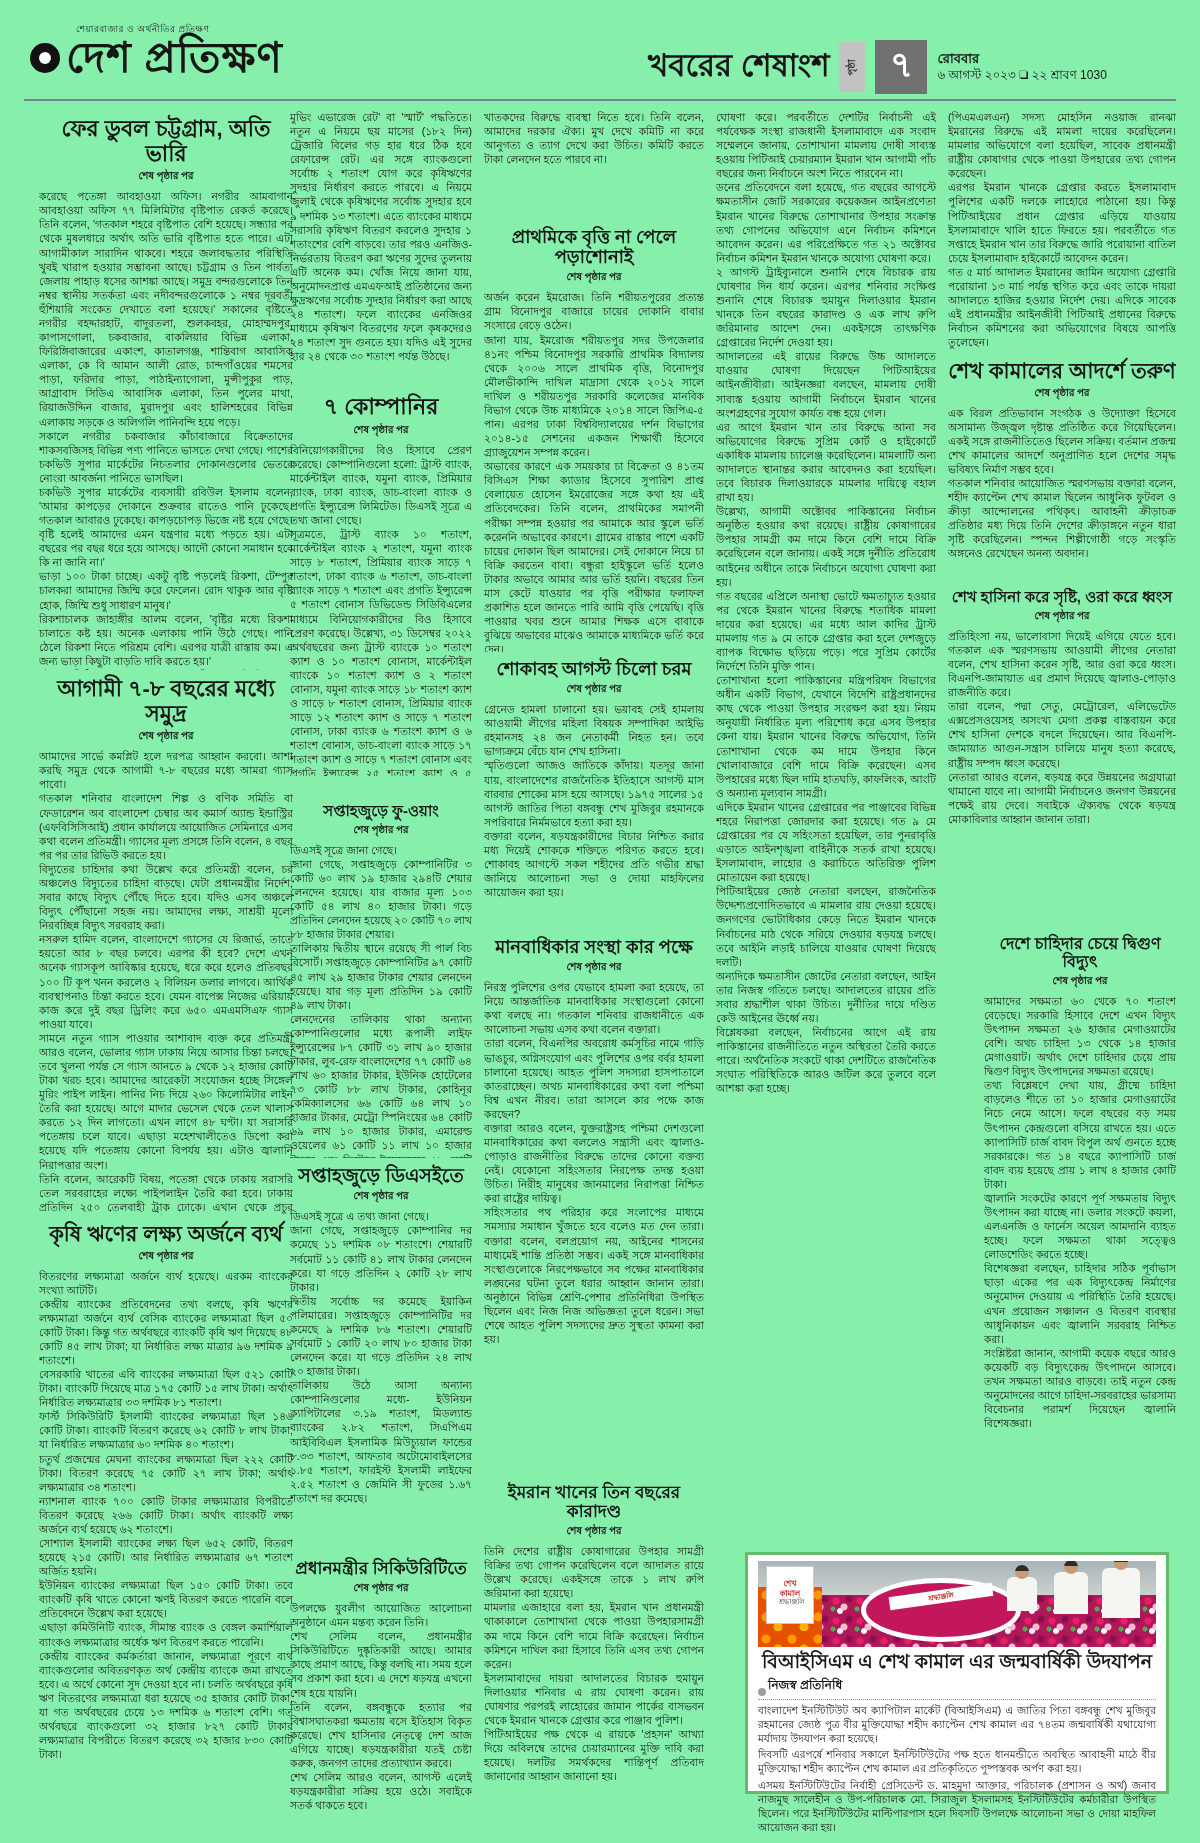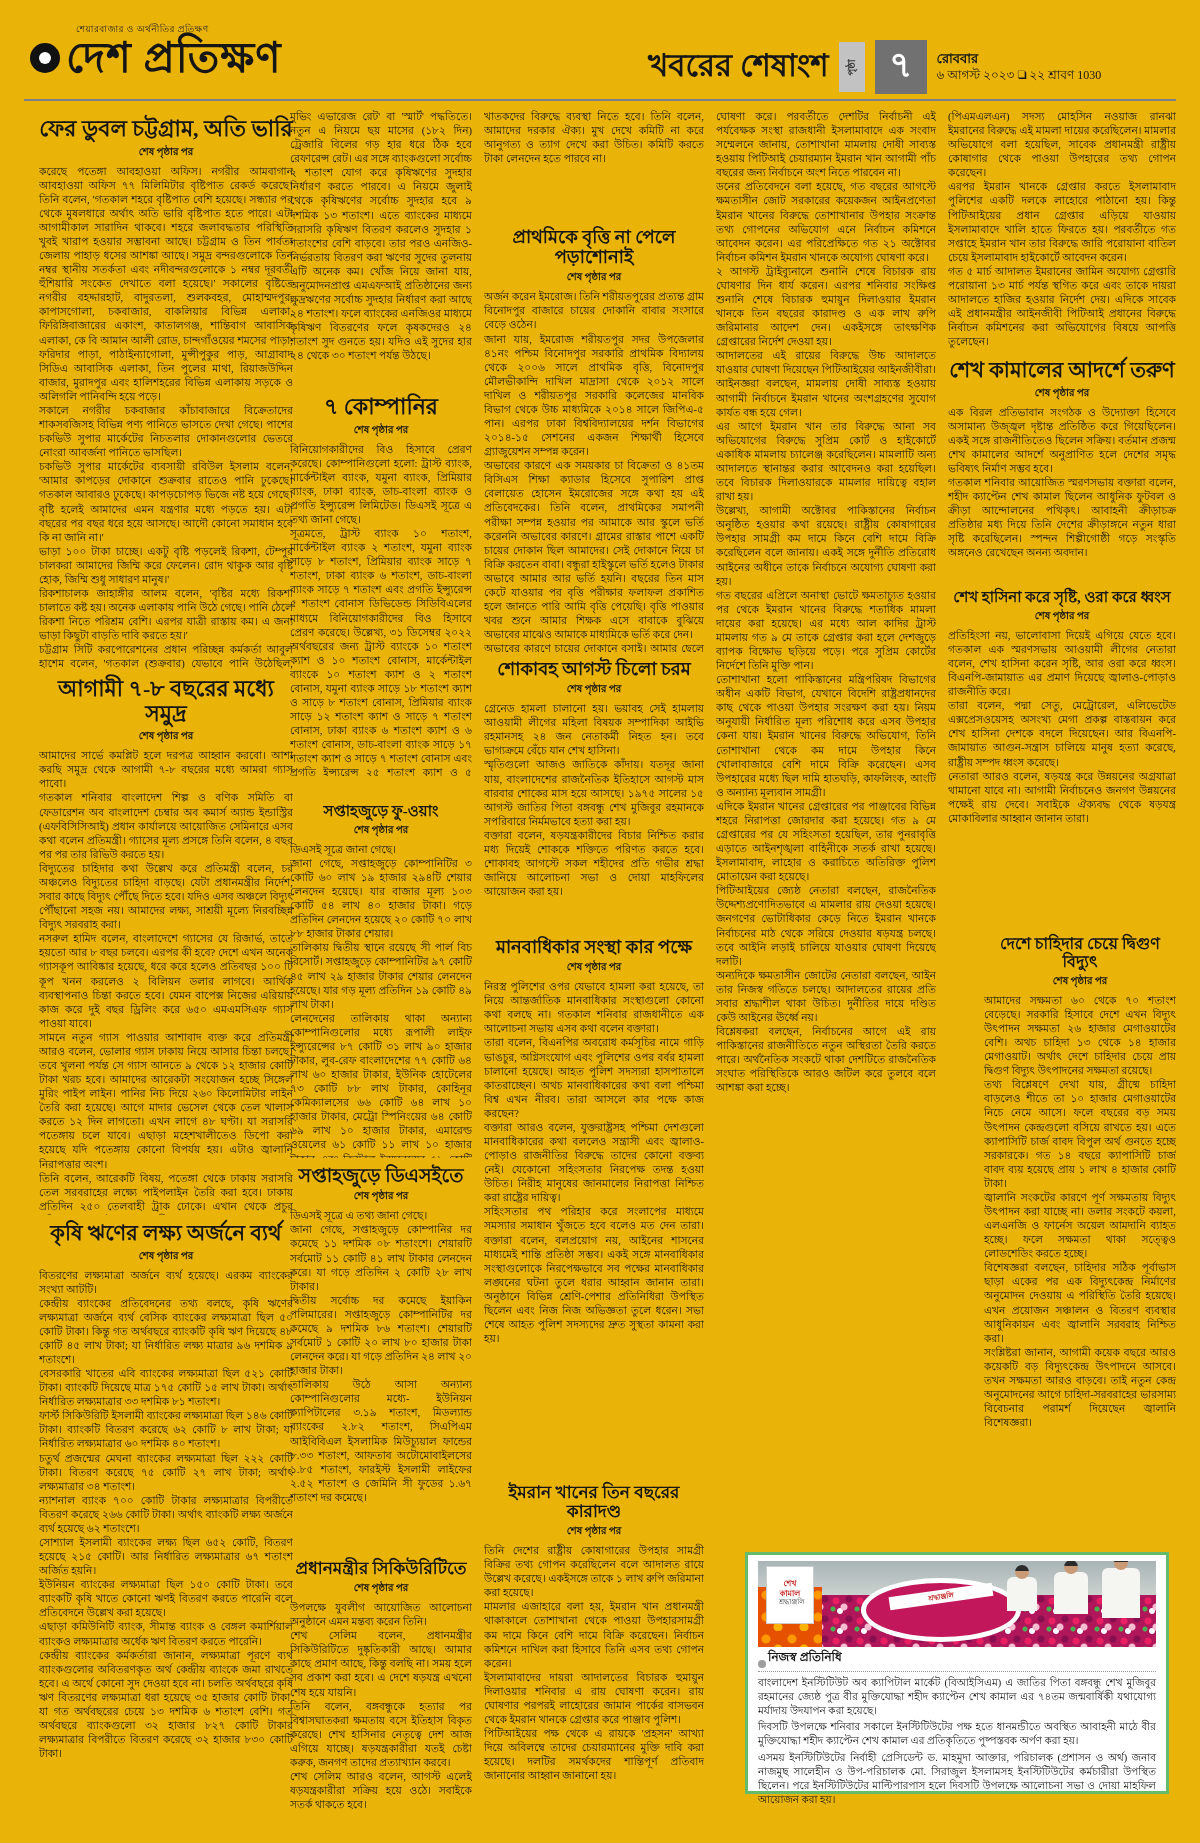--- a/index.html
+++ b/index.html
@@ -5,22 +5,22 @@
   :root{
     --ink:#161616;
     --accent_green:#66bb6a;
     --page_box_dark:#717171;
     --page_box_light:#c2c2c2;
     --rule:#7a8190;
   }
   html,body{margin:0;padding:0;background:#888;}
   .page{
     position:relative;width:1200px;height:1843px;margin:0 auto;
-    background:#eab308;color:var(--ink);
-    font-family:Liberation Serif, serif;
+    background:#86efac;color:var(--ink);
+    font-family:Liberation Sans, sans-serif;
     overflow:hidden;
   }
   
   .masthead{position:absolute;left:30px;top:22px;width:420px;}
   .tagline{font-size:9px;letter-spacing:.5px;color:#222;margin-left:46px;}
   .title-row{display:flex;align-items:center;gap:6px;}
   .logo{width:30px;height:30px;border-radius:50%;background:#111;position:relative;flex:0 0 auto;}
   .logo::after{content:"";position:absolute;left:9px;top:9px;width:12px;height:12px;border-radius:50%;background:#fff;}
   .masthead h1{margin:0;font-size:42px;line-height:1.0;font-weight:800;letter-spacing:1px;}
   .section-head{position:absolute;left:648px;top:40px;display:flex;align-items:center;gap:10px;}
@@ -274,23 +274,24 @@
           <div class="head"></div>
         </div>
       <div class="person p2">
           <div class="head"></div>
         </div>
       <div class="card">
         <div class="cl1">শেখ কামাল</div>
         <div class="cl2">শ্রদ্ধাঞ্জলি</div>
       </div>
     </div>
+    <div class="ph-headline">বিআইসিএম এ শেখ কামাল এর জন্মবার্ষিকী উদযাপন</div>
     <div class="ph-byline">
       <span class="dot"></span>
       <span>নিজস্ব প্রতিনিধি</span>
     </div>
     <div class="ph-sep"></div>
     <p class="ph-para">বাংলাদেশ ইনস্টিটিউট অব ক্যাপিটাল মার্কেট (বিআইসিএম) এ জাতির পিতা বঙ্গবন্ধু শেখ মুজিবুর রহমানের জ্যেষ্ঠ পুত্র বীর মুক্তিযোদ্ধা শহীদ ক্যাপ্টেন শেখ কামাল এর ৭৪তম জন্মবার্ষিকী যথাযোগ্য মর্যাদায় উদযাপন করা হয়েছে।</p>
-    <p class="ph-para">দিবসটি উপলক্ষে শনিবার সকালে ইনস্টিটিউটের পক্ষ হতে ধানমন্ডীতে অবস্থিত আবাহনী মাঠে বীর মুক্তিযোদ্ধা শহীদ ক্যাপ্টেন শেখ কামাল এর প্রতিকৃতিতে পুষ্পস্তবক অর্পণ করা হয়।</p>
+    <p class="ph-para">দিবসটি এরপর্ষে শনিবার সকালে ইনস্টিটিউটের পক্ষ হতে ধানমন্ডীতে অবস্থিত আবাহনী মাঠে বীর মুক্তিযোদ্ধা শহীদ ক্যাপ্টেন শেখ কামাল এর প্রতিকৃতিতে পুষ্পস্তবক অর্পণ করা হয়।</p>
     <p class="ph-para">এসময় ইনস্টিটিউটের নির্বাহী প্রেসিডেন্ট ড. মাহমুদা আক্তার, পরিচালক (প্রশাসন ও অর্থ) জনাব নাজমুছ সালেহীন ও উপ-পরিচালক মো. সিরাজুল ইসলামসহ ইনস্টিটিউটের কর্মচারীরা উপস্থিত ছিলেন। পরে ইনস্টিটিউটের মাল্টিপারপাস হলে দিবসটি উপলক্ষে আলোচনা সভা ও দোয়া মাহফিল আয়োজন করা হয়।</p>
   </aside>
 
 </div>
 
 </body></html>

